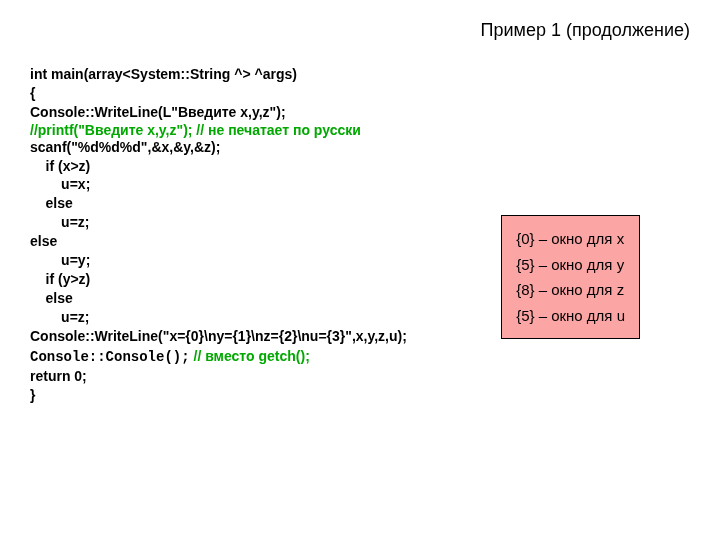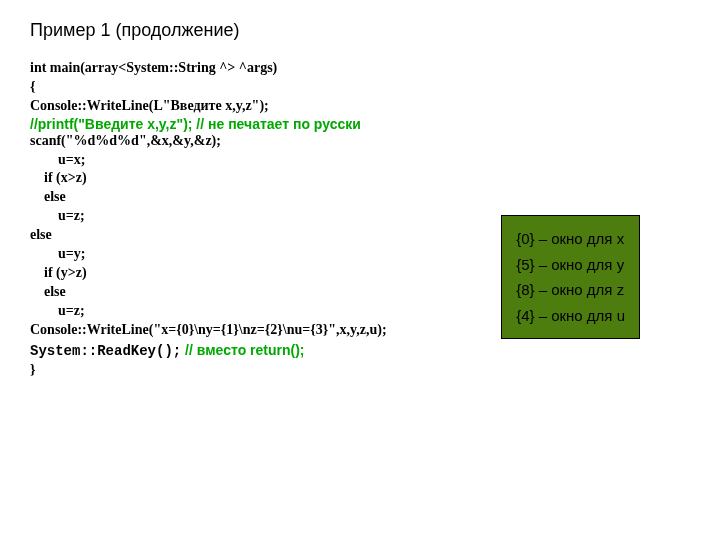--- a/index.html
+++ b/index.html
@@ -9,28 +9,28 @@
     }
     body {
       width: 720px;
       height: 540px;
       background: #fff;
       font-family: Arial, sans-serif;
       position: relative;
       padding: 20px 30px;
     }
     .title {
-      text-align: left;
+      text-align: right;
       font-size: 18px;
       font-family: Arial, sans-serif;
-      margin-bottom: 18px;
+      margin-bottom: 24px;
       color: #000;
     }
     .code-block {
-      font-family: Liberation Serif, serif;
+      font-family: Liberation Sans, sans-serif;
       font-size: 14px;
       line-height: 1.35;
       white-space: pre;
       color: #000;
       font-weight: bold;
     }
     .comment-green {
       color: #00a800;
       font-family: Arial, sans-serif;
       font-weight: bold;
@@ -44,21 +44,21 @@
     }
     .info-box {
       position: absolute;
       right: 80px;
       top: 215px;
       border: 1px solid #000;
       padding: 10px 14px;
       font-family: Arial, sans-serif;
       font-size: 15px;
       line-height: 1.7;
-      background: #4d7c0f;
+      background: #fca5a5;
     }
     .info-box div {
       white-space: nowrap;
     }
     .mixed-line {
       line-height: 1.35;
     }
     .mono {
       font-family: "Courier New", monospace;
       font-weight: bold;
@@ -72,33 +72,34 @@
 <div class="title">Пример 1 (продолжение)</div>
 
 <div>
   <div class="code-block">int main(array&lt;System::String ^&gt; ^args)</div>
   <div class="code-block">{</div>
   <div class="code-block"></div>
   <div class="code-block">Console::WriteLine(L"Введите x,y,z");</div>
   <div class="comment-green">//printf("Введите x,y,z"); // не печатает по русски</div>
   <div class="code-block"></div>
   <div class="code-block">scanf("%d%d%d",&amp;x,&amp;y,&amp;z);</div>
+  <div class="code-block">    if (x&gt;z)</div>
   <div class="code-block">        u=x;</div>
-  <div class="code-block">    if (x&gt;z)</div>
   <div class="code-block">    else</div>
   <div class="code-block">        u=z;</div>
   <div class="code-block">else</div>
   <div class="code-block">        u=y;</div>
   <div class="code-block">    if (y&gt;z)</div>
   <div class="code-block">    else</div>
   <div class="code-block">        u=z;</div>
   <div class="code-block">Console::WriteLine("x={0}\ny={1}\nz={2}\nu={3}",x,y,z,u);</div>
   <div class="code-block"></div>
-  <div class="mixed-line"><span class="mono">System::ReadKey();</span><span class="comment-green-inline"> // вместо return();</span></div>
+  <div class="mixed-line"><span class="mono">Console::Console();</span><span class="comment-green-inline"> // вместо getch();</span></div>
+  <div class="code-block">return 0;</div>
   <div class="code-block">}</div>
 </div>
 
 <div class="info-box">
   <div>{0} – окно для x</div>
   <div>{5} – окно для y</div>
   <div>{8} – окно для z</div>
-  <div>{4} – окно для u</div>
+  <div>{5} – окно для u</div>
 </div>
 
 </body></html>

